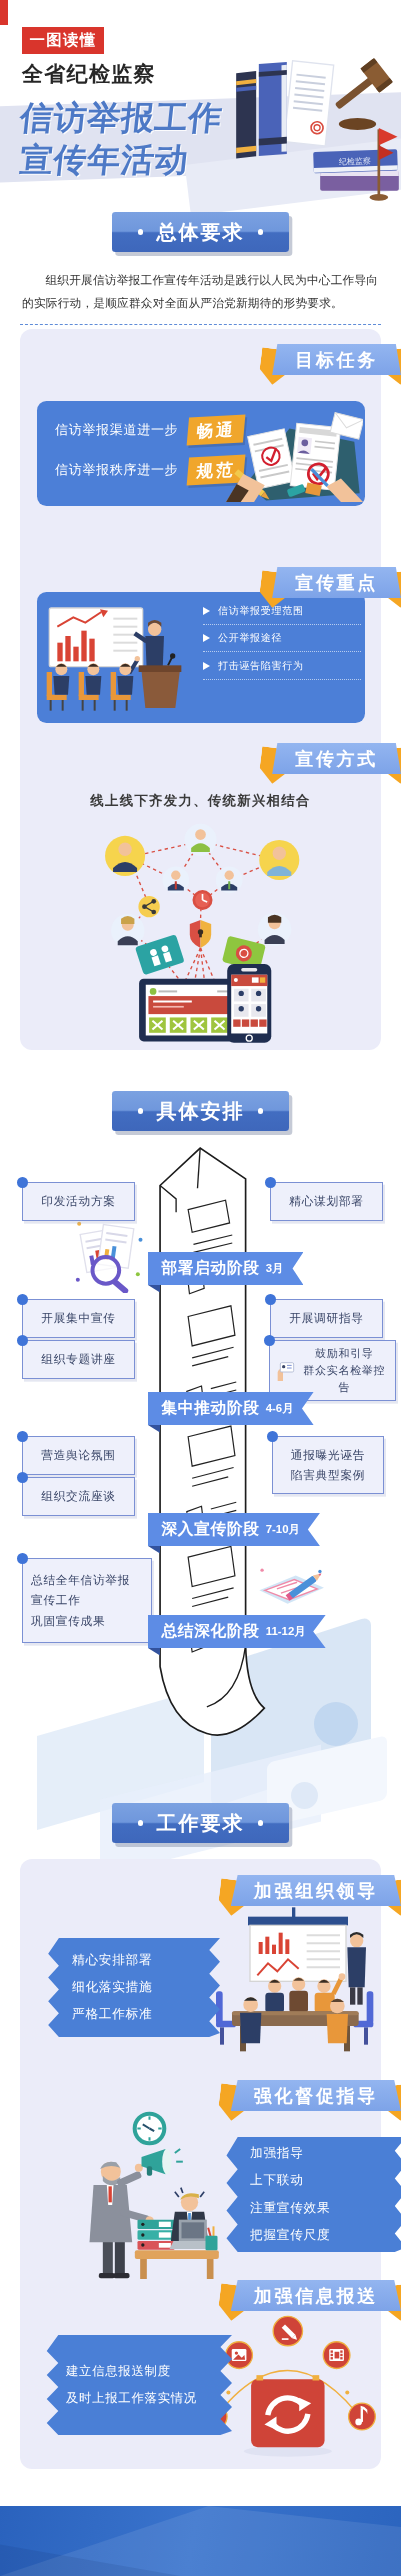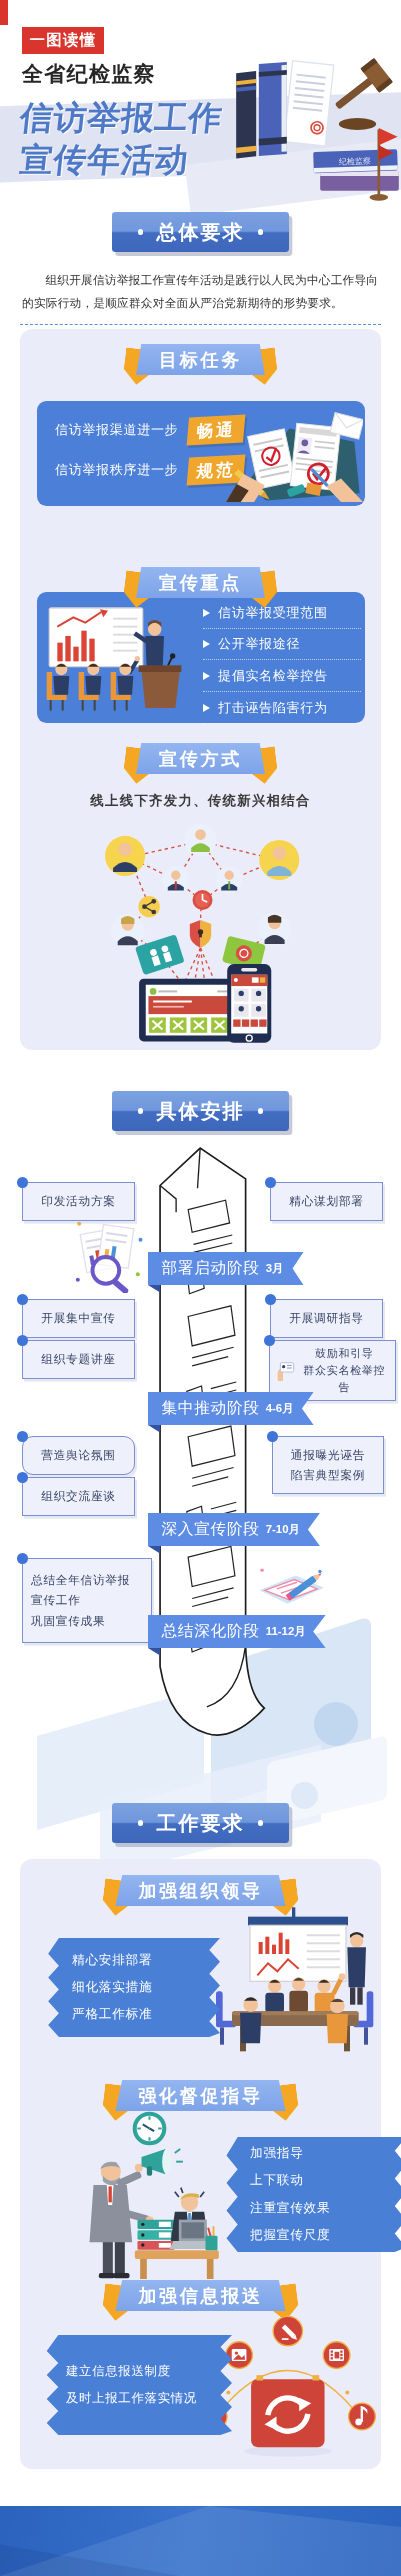--- a/index.html
+++ b/index.html
@@ -23,57 +23,57 @@
         display:flex;align-items:center;justify-content:center;gap:13.4px;
         color:#fff;font-size:20px;font-weight:800;letter-spacing:2px;}
   .hdot{width:5.3px;height:5.3px;border-radius:50%;background:#fff;}
 
   .para{left:22px;top:269px;width:357px;font-size:11.7px;line-height:1.95;color:#333;text-indent:2em;letter-spacing:0.2px;}
   .dashline{left:20px;top:324px;width:361px;border-top:1.3px dashed #5f8cd8;height:0;}
 
   .panel{left:20px;width:361px;background:#ebecf9;border-radius:12px;}
 
   
-  .banner{left:0;width:401px;height:39px;display:flex;align-items:flex-start;justify-content:center;}
+  .banner{left:0;width:401px;height:39px;display:flex;align-items:flex-start;justify-content:flex-end;}
   .banner-inner{position:relative;}
   .rend{position:absolute;top:5.3px;width:29px;height:36px;background:#f5a623;z-index:1;
         clip-path:polygon(0 0,100% 0,100% 60%,50% 100%,0 60%);}
   .rend.l{left:-12px;transform:rotate(7deg);}
   .rend.r{right:-12px;transform:rotate(-7deg);}
   .banner-body{position:relative;z-index:2;height:31px;display:flex;align-items:center;justify-content:center;
         padding:0 23px;background:linear-gradient(180deg,#93b5f0,#7da3e8);
         clip-path:polygon(4% 0,96% 0,100% 100%,0 100%);
         color:#fff;font-size:18px;font-weight:800;letter-spacing:2.7px;}
 
   
   .card{left:37px;width:328px;background:#4c7fd7;border-radius:9.4px;}
   .trow{position:absolute;display:flex;align-items:center;gap:9.4px;}
   .trow-label{color:#fff;font-size:13px;letter-spacing:0.7px;}
   .hl{display:inline-block;background:#f0a62c;color:#fff;font-size:16.7px;font-weight:800;padding:2.7px 8.7px;
       transform:skewX(-8deg) rotate(-3deg);box-shadow:2px 2.7px 0 rgba(40,40,40,.18);letter-spacing:2.7px;}
   .flist{position:absolute;left:203px;top:597px;width:158px;}
-  .fitem{display:flex;align-items:center;gap:8px;color:#fff;font-size:13px;letter-spacing:0.7px;
+  .fitem{display:flex;align-items:center;gap:8px;color:#fff;font-size:10px;letter-spacing:0.7px;
          padding:6.7px 0 6px 0;border-bottom:1.3px dotted rgba(255,255,255,.6);}
   .tri{width:0;height:0;border-left:7.4px solid #fff;border-top:4.7px solid transparent;border-bottom:4.7px solid transparent;flex:none;}
   .subtitle{left:0;top:792px;width:401px;text-align:center;font-size:13.4px;font-weight:600;color:#3a3a3a;letter-spacing:1.3px;}
 
   
   .tbox{position:absolute;background:#eef0fb;border:1.3px solid #7b90d4;color:#3a4668;font-size:11.7px;
         display:flex;align-items:center;justify-content:center;text-align:center;letter-spacing:0.7px;
         box-shadow:2px 2.7px 0 rgba(160,170,205,.28);z-index:4;}
   .tbox::before{content:"";position:absolute;left:-6px;top:-6px;width:10.7px;height:10.7px;border-radius:50%;background:#3f74d8;}
   .pre{white-space:pre-line;}
   .tbox.left6{justify-content:flex-start;text-align:left;padding:5.3px 8px;line-height:1.75;}
   .tbox.withicon{gap:4px;padding:4px 5.3px;line-height:1.55;}
 
   .stage{position:absolute;z-index:5;}
   .stage-ribbon{position:relative;height:33px;background:#5d8ce5;display:flex;align-items:center;
         padding:0 20px 0 13.4px;gap:6px;color:#fff;
         clip-path:polygon(0 0,100% 0,93% 50%,100% 100%,0 100%);}
-  .stage-name{font-size:15.7px;font-weight:400;letter-spacing:0.7px;white-space:nowrap;}
+  .stage-name{font-size:15.7px;font-weight:700;letter-spacing:0.7px;white-space:nowrap;}
   .stage-time{font-size:11.4px;font-weight:700;white-space:nowrap;}
   .stage-fold{position:absolute;left:0;bottom:-7.4px;width:12px;height:7.4px;background:#33539e;
         clip-path:polygon(0 0,100% 0,100% 100%);}
 
   .dshape{position:absolute;z-index:0;}
 
   
   .zigbox{position:absolute;background:#4a7fd6;color:#ffffff;display:flex;flex-direction:column;justify-content:center;
         padding-left:31px;font-size:12.7px;line-height:2.15;letter-spacing:0.7px;white-space:pre-line;z-index:3;
         clip-path:polygon(10% 0,100% 0,94% 12%,100% 24%,94% 36%,100% 48%,94% 60%,100% 72%,94% 84%,100% 96%,94% 100%,
@@ -299,24 +299,20 @@
   </svg>
 
   <div class="flist">
     <div class="fitem">
       <span class="tri"></span>
       <span>信访举报受理范围</span>
     </div>
     <div class="fitem">
       <span class="tri"></span>
       <span>公开举报途径</span>
-    </div>
-    <div class="fitem">
-      <span class="tri"></span>
-      <span>提倡实名检举控告</span>
     </div>
     <div class="fitem">
       <span class="tri"></span>
       <span>打击诬告陷害行为</span>
     </div>
   </div>
 
   <div class="abs banner" style="top:743px;">
     <div class="banner-inner">
       <span class="rend l"></span>
@@ -594,21 +590,21 @@
   </div>
 
   <div class="stage" style="left:148px;top:1392px;">
     <div class="stage-ribbon">
       <span class="stage-name">集中推动阶段</span>
       <span class="stage-time">4-6月</span>
     </div>
     <div class="stage-fold"></div>
   </div>
 
-  <div class="tbox" style="left:22px;top:1436px;width:111px;height:37px;border-radius:11px;">营造舆论氛围</div>
+  <div class="tbox" style="left:22px;top:1436px;width:111px;height:37px;">营造舆论氛围</div>
   <div class="tbox" style="left:22px;top:1477px;width:111px;height:37px;">组织交流座谈</div>
   <div class="tbox pre" style="left:272px;top:1436px;width:110px;height:56px;line-height:1.75;">通报曝光诬告
 陷害典型案例</div>
 
   <div class="stage" style="left:148px;top:1513px;">
     <div class="stage-ribbon">
       <span class="stage-name">深入宣传阶段</span>
       <span class="stage-time">7-10月</span>
     </div>
     <div class="stage-fold"></div>

